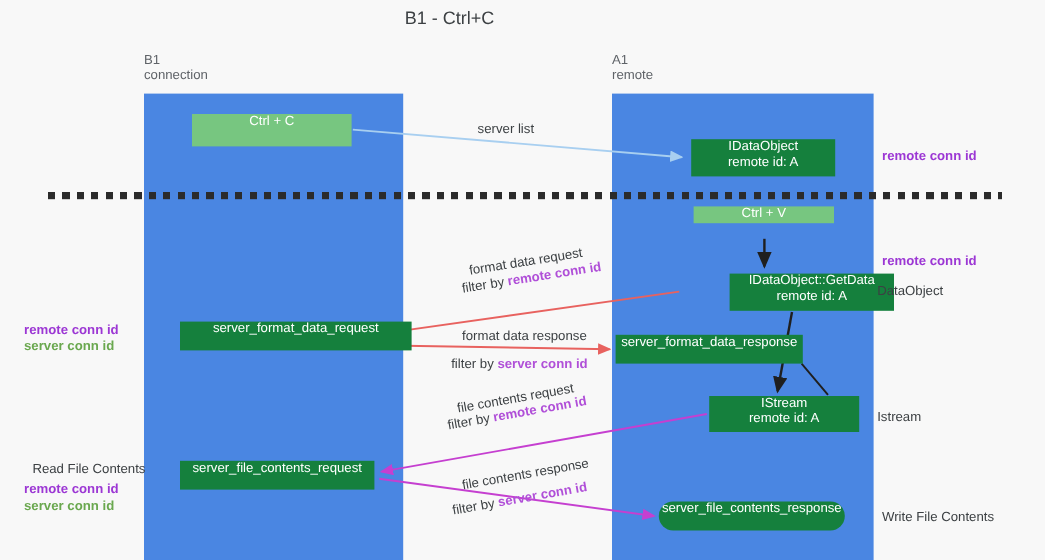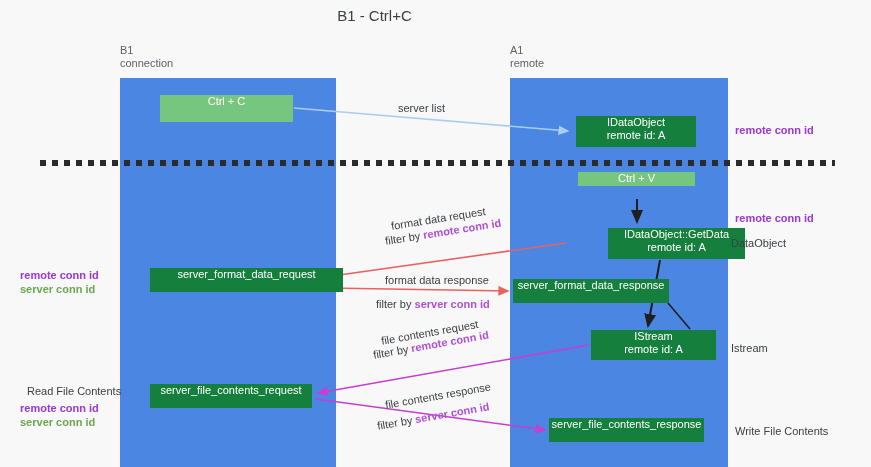--- a/index.html
+++ b/index.html
@@ -47,21 +47,21 @@
   .node .l2{font-size:11px;line-height:13px;}
 
   #n-ctrlc{left:160px;top:95px;width:133px;height:27px;}
   #n-idataobject{left:576px;top:116px;width:120px;height:31px;}
   #n-ctrlv{left:578px;top:172px;width:117px;height:14px;}
   #n-getdata{left:568px;top:228px;width:137px;height:31px;margin-left:40px;}
   #n-sfdreq{left:150px;top:268px;width:193px;height:24px;}
   #n-sfdresp{left:513px;top:279px;width:156px;height:24px;}
   #n-istream{left:591px;top:330px;width:125px;height:30px;}
   #n-sfcreq{left:150px;top:384px;width:162px;height:24px;}
-  #n-sfcresp{left:549px;top:418px;width:155px;height:24px;}
+  #n-sfcresp{left:549px;top:418px;width:155px;height:24px;border-radius:12px;}
 
   
   .side{position:absolute;font-size:11px;line-height:14px;}
   .side .purple{color:#9c37d4;font-weight:bold;}
   .side .green{color:#6aa84f;font-weight:bold;}
   .side .plain{color:#3c4043;}
   #s-remote1{left:735px;top:123px;}
   #s-remote2{left:735px;top:211px;}
   #s-dataobject{left:731px;top:236px;}
   #s-istream{left:731px;top:341px;}

